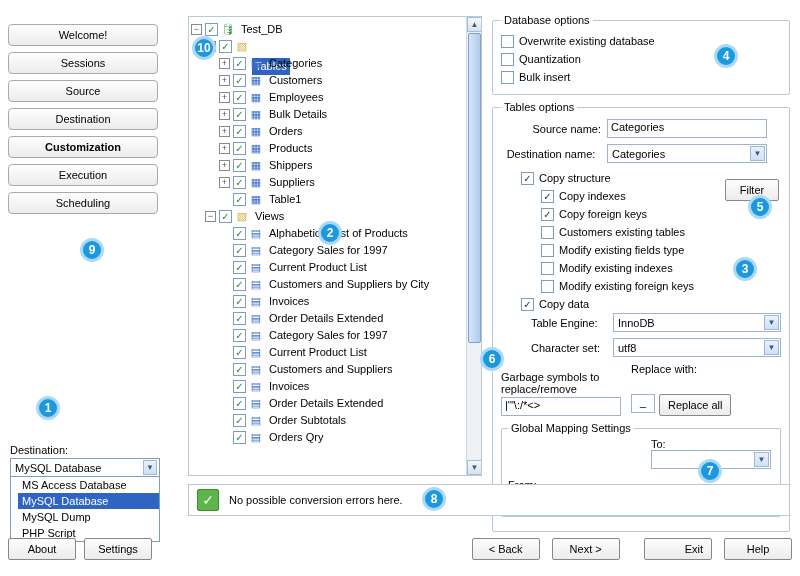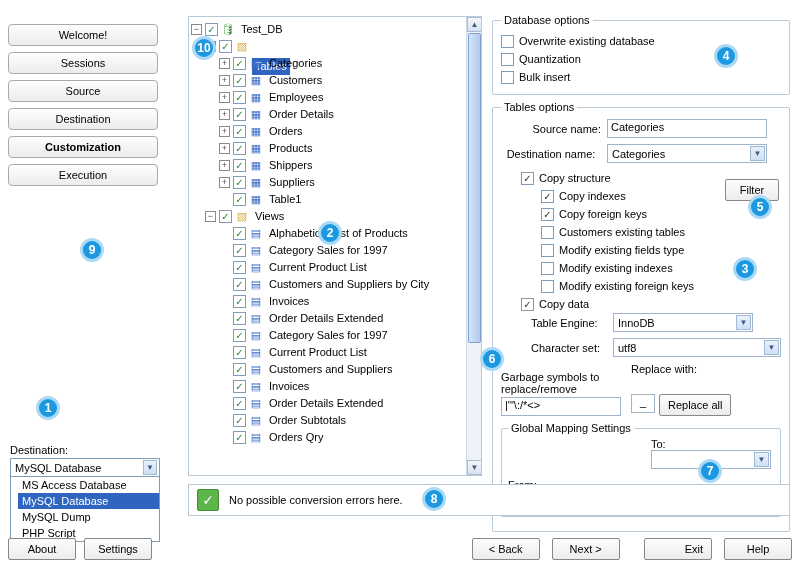--- a/index.html
+++ b/index.html
@@ -59,20 +59,21 @@
 <body>
 <div class="app">
 
 <div class="leftcol">
   <div class="navbtn">Welcome!</div>
   <div class="navbtn">Sessions</div>
   <div class="navbtn">Source</div>
   <div class="navbtn">Destination</div>
   <div class="navbtn active">Customization</div>
   <div class="navbtn">Execution</div>
+  <div class="navbtn">Scheduling</div>
 </div>
 <div class="dest-label">Destination:</div>
 <div class="dest-combo">
   <div class="cb">
     <span>MySQL Database</span>
     <span class="cb-arrow">▼</span>
   </div>
   <div class="dest-list">
     <div class="option">MS Access Database</div>
     <div class="option selected">MySQL Database</div>
@@ -121,21 +122,21 @@
             <span class="twist">+</span>
             <span class="chk">✓</span>
             <span class="ico tblico">▦</span>
             <span class="node-label">Employees</span>
           </div>
           <div class="trow">
             <span class="indent" style="width:28px"></span>
             <span class="twist">+</span>
             <span class="chk">✓</span>
             <span class="ico tblico">▦</span>
-            <span class="node-label">Order Details</span>
+            <span class="node-label">Bulk Details</span>
           </div>
           <div class="trow">
             <span class="indent" style="width:28px"></span>
             <span class="twist">+</span>
             <span class="chk">✓</span>
             <span class="ico tblico">▦</span>
             <span class="node-label">Orders</span>
           </div>
           <div class="trow">
             <span class="indent" style="width:28px"></span>
@@ -322,21 +323,21 @@
             <span class="chkbox"></span>
             <span>Modify existing foreign keys</span>
           </div>
     </div>
     <div class="chkrow" style="margin-left:20px;">
           <span class="chkbox">✓</span>
           <span>Copy data</span>
         </div>
     <div class="formrow" style="margin-left:30px;">
           <span style="width:76px;">Table Engine:</span>
-          <div class="combo" style="width:140px;">
+          <div class="combo" style="width:168px;">
             <span>InnoDB</span>
             <span class="arrow">▼</span>
           </div>
         </div>
     <div class="formrow" style="margin-left:30px;">
           <span style="width:76px;">Character set:</span>
           <div class="combo" style="width:168px;">
             <span>utf8</span>
             <span class="arrow">▼</span>
           </div>

